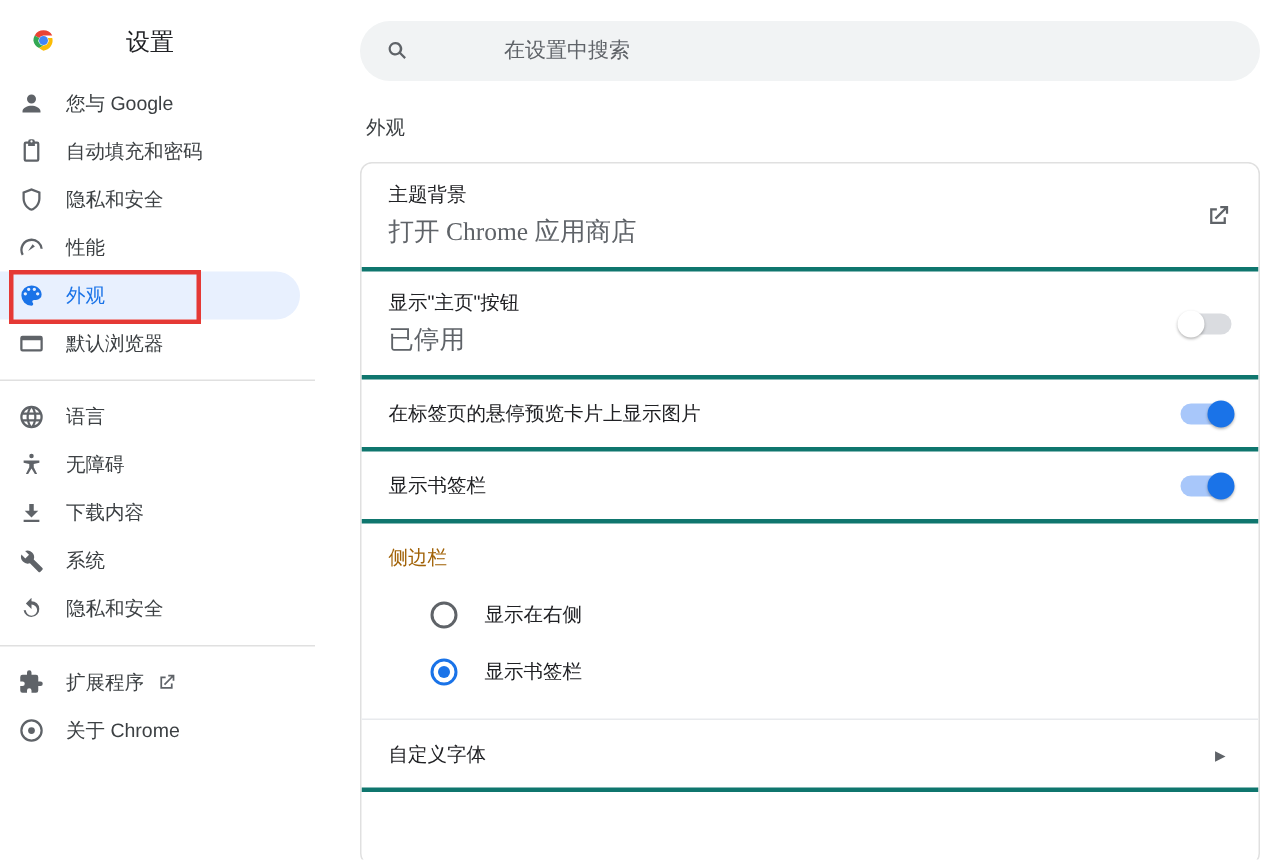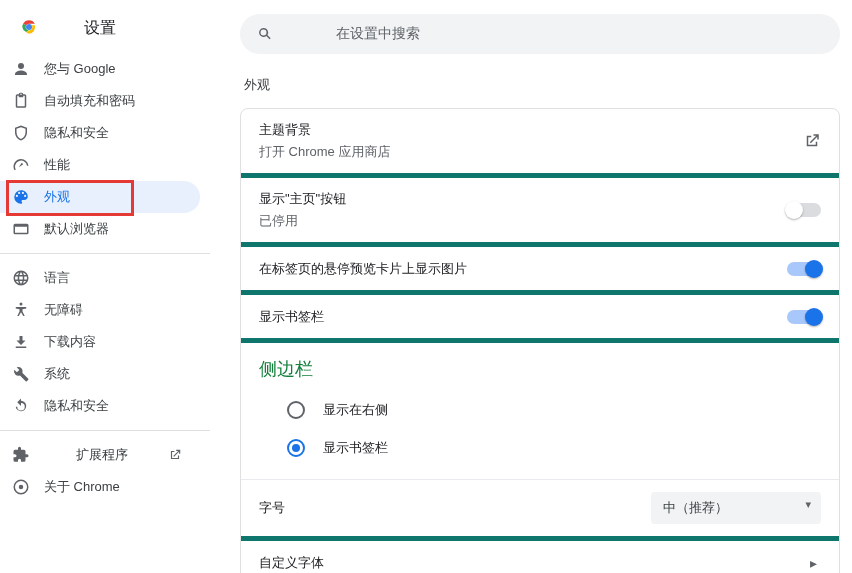--- a/index.html
+++ b/index.html
@@ -24,21 +24,21 @@
   padding: 0 12px;
   cursor: pointer;
   color: #3c4043;
   border-radius: 0 16px 16px 0;
   margin-right: 40px;
 }
 .nav-item .icon { width: 18px; height: 18px; margin-right: 14px; display: flex; align-items: center; justify-content: center; color: #5f6368; }
 .nav-item.active { background: #e8f0fe; color: #1a73e8; }
 .nav-item.active .icon { color: #1a73e8; }
 .nav-sep { height: 1px; background: #e0e0e0; margin: 8px 0 8px 0; width: 210px; }
-.ext-row { display: flex; align-items: center; gap: 32px; }
+.ext-row { display: flex; align-items: center; }
 .ext-row .open-icon { margin-left: 8px; }
 
 .highlight-box {
   position: absolute;
   left: 6px; top: 180px;
   width: 128px; height: 36px;
   border: 3px solid #e53935;
   pointer-events: none;
 }
 
@@ -61,43 +61,43 @@
 .card {
   border: 1px solid #e0e0e0;
   border-radius: 8px;
   overflow: hidden;
 }
 .row {
   padding: 12px 18px;
   display: flex;
   align-items: center;
   justify-content: space-between;
-  border-bottom: 5px solid #0f766e;
+  border-bottom: 3px solid #0f766e;
   min-height: 48px;
 }
 .row:last-child { border-bottom: none; }
 .row-left { display: flex; flex-direction: column; gap: 4px; }
 .row-title { font-size: 13px; color: #202124; }
-.row-sub { font-size: 13px; color: #5f6368; }
+.row-sub { font-size: 17px; color: #5f6368; font-family: Liberation Serif, serif; }
 .row-right { display: flex; align-items: center; }
 
 .toggle {
   width: 34px; height: 14px; border-radius: 7px; position: relative;
 }
 .toggle::after {
   content: ""; position: absolute; width: 18px; height: 18px; border-radius: 50%;
   top: -2px; background: #fff; box-shadow: 0 1px 2px rgba(0,0,0,0.3);
 }
 .toggle.off { background: #dadce0; }
 .toggle.off::after { left: -2px; background: #fff; }
 .toggle.on { background: #a8c7fa; }
 .toggle.on::after { right: -2px; background: #1a73e8; }
 
 .radio-group { padding: 4px 18px 12px 18px; border-bottom: 1px solid #e8eaed; }
-.radio-title { font-size: 18px; color: #15803d; padding: 10px 0; }
+.radio-title { font-size: 13px; color: #a16207; padding: 10px 0; }
 .radio-option {
   display: flex; align-items: flex-start;
   padding: 10px 0 10px 28px;
   cursor: pointer;
 }
 .radio-circle {
   width: 18px; height: 18px; border-radius: 50%;
   border: 2px solid #5f6368; margin-right: 18px;
   display: flex; align-items: center; justify-content: center;
 }
@@ -322,28 +322,20 @@
         <div class="radio-option">
           <span class="radio-circle"></span>
           <span class="radio-label">显示在右侧</span>
         </div>
         <div class="radio-option">
           <span class="radio-circle checked"></span>
           <span class="radio-label">显示书签栏</span>
         </div>
       </div>
 
-      <div class="row">
-        <div class="row-left">
-          <div class="row-title">字号</div>
-        </div>
-        <div class="row-right">
-          <div class="select-box">中（推荐）</div>
-        </div>
-      </div>
 
       <div class="row">
         <div class="row-left">
           <div class="row-title">自定义字体</div>
         </div>
         <div class="row-right">
           <span class="chevron">▸</span>
         </div>
       </div>
 

